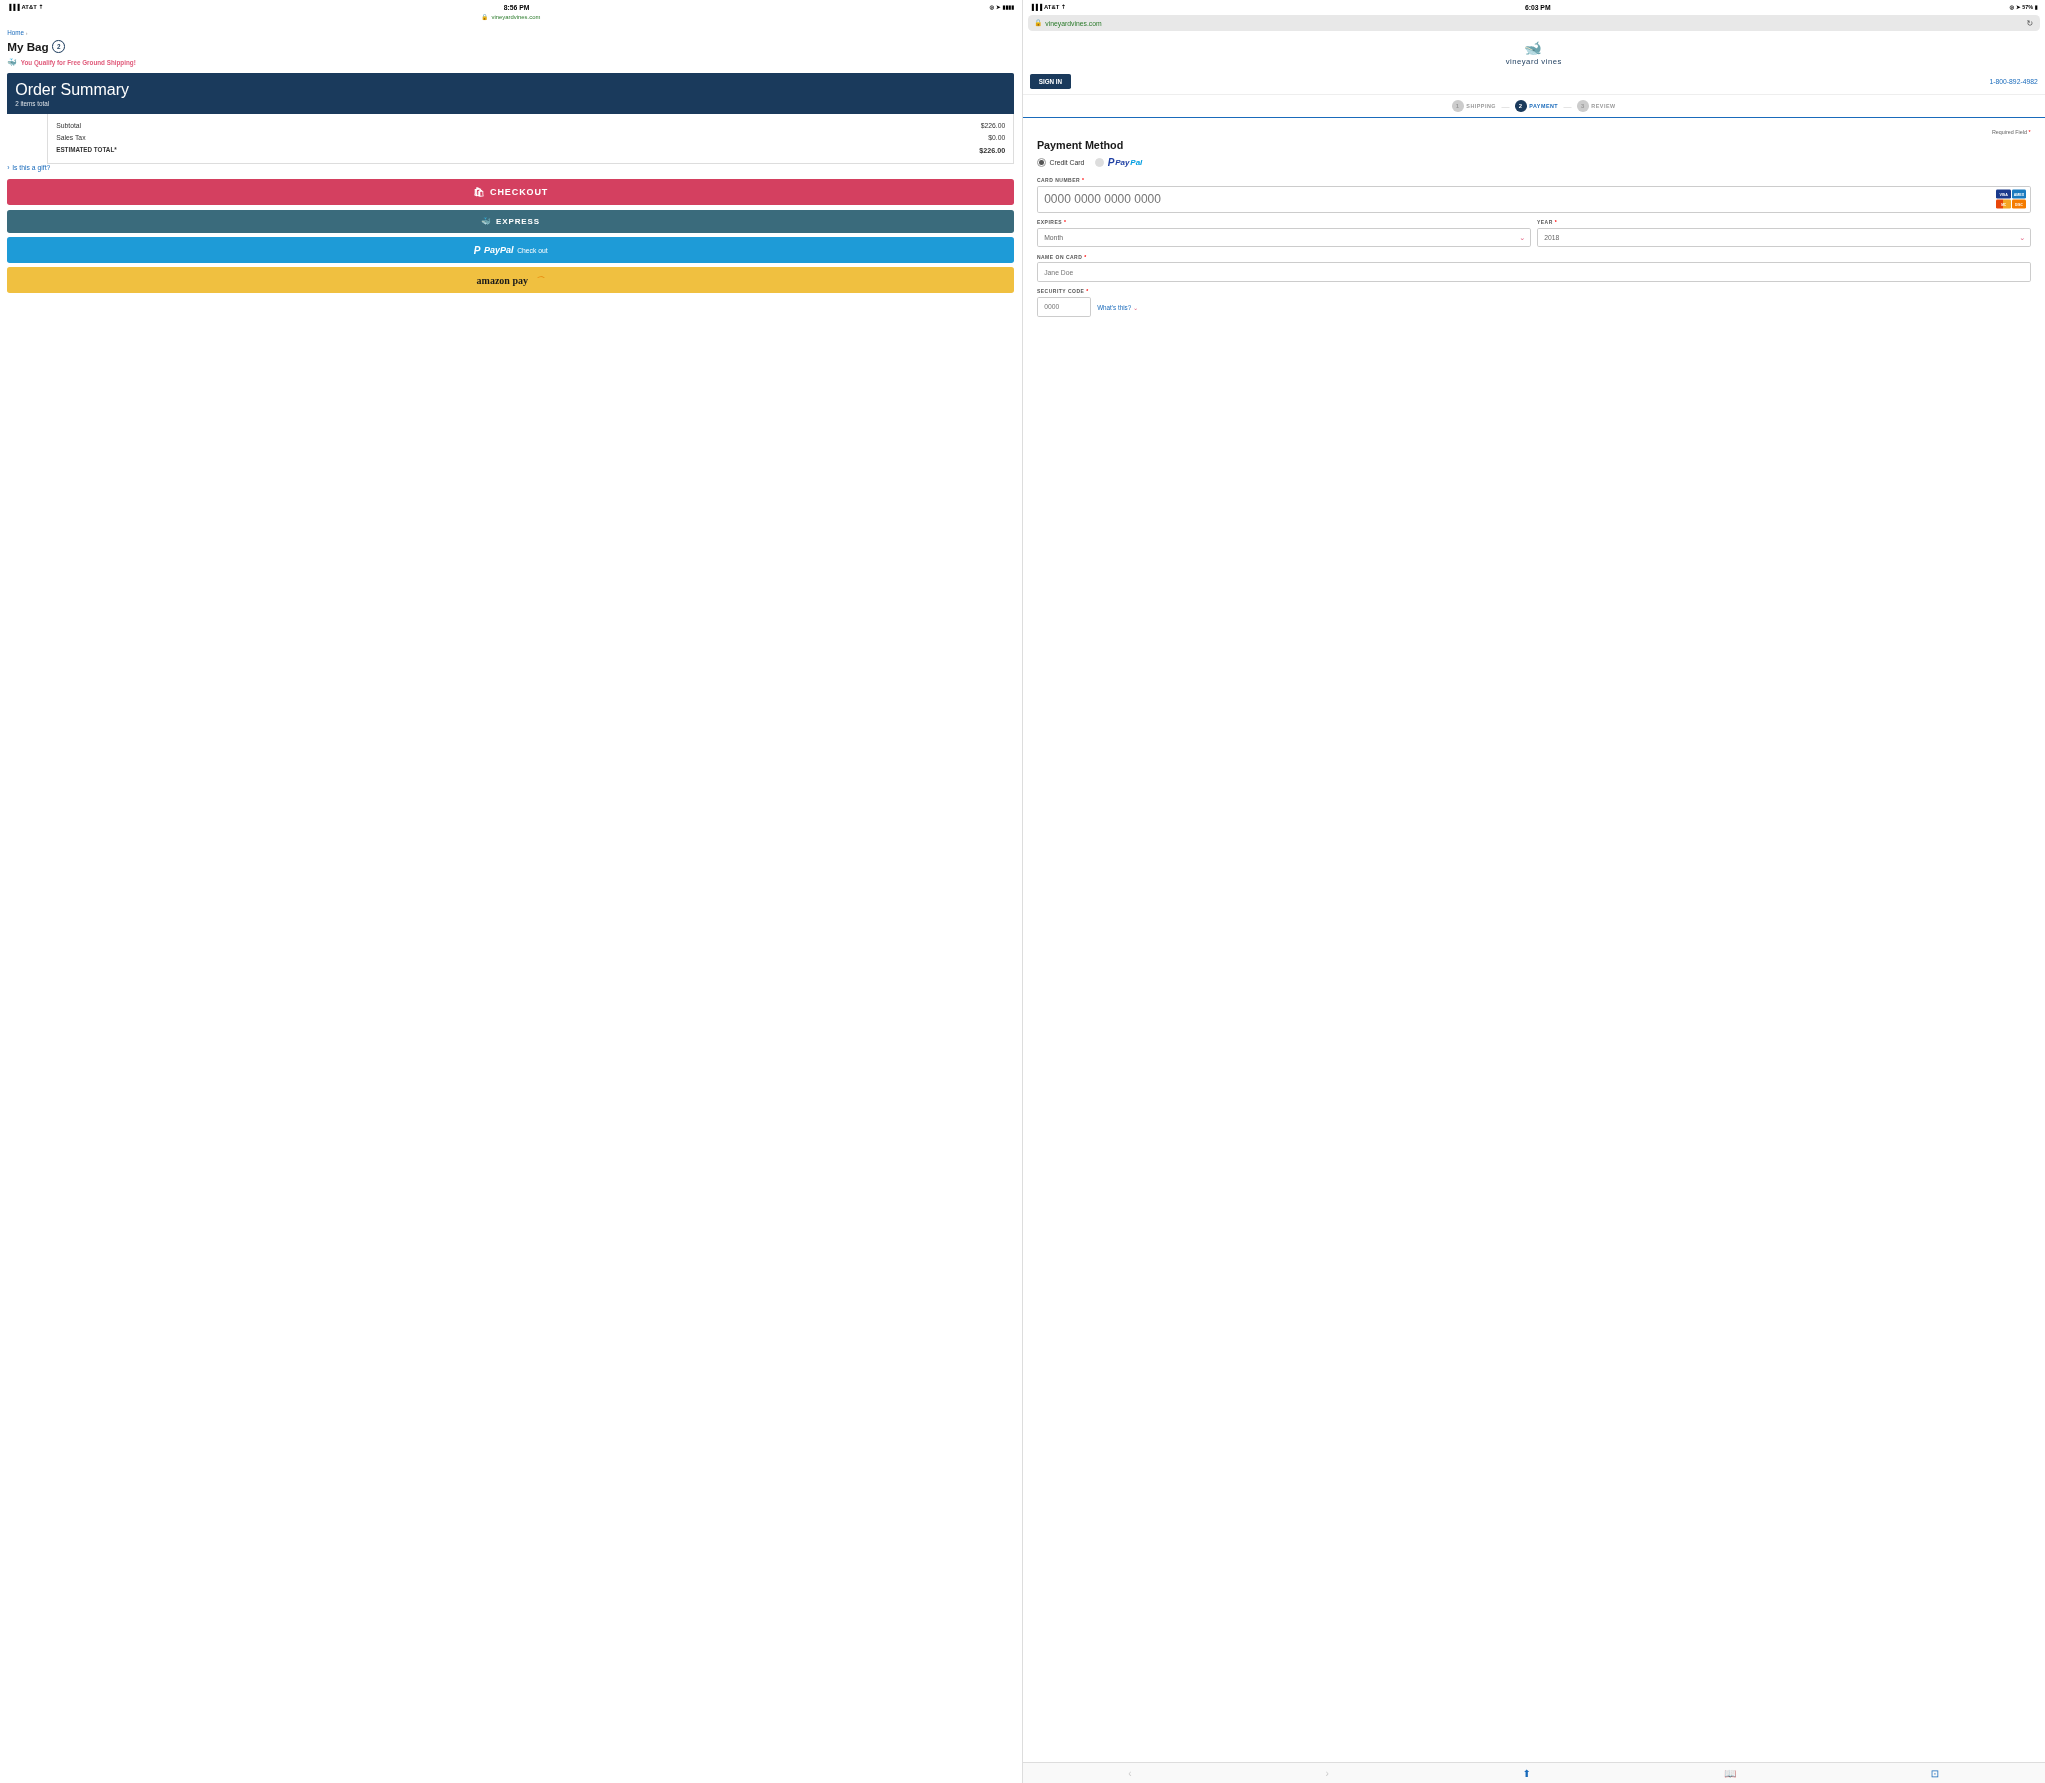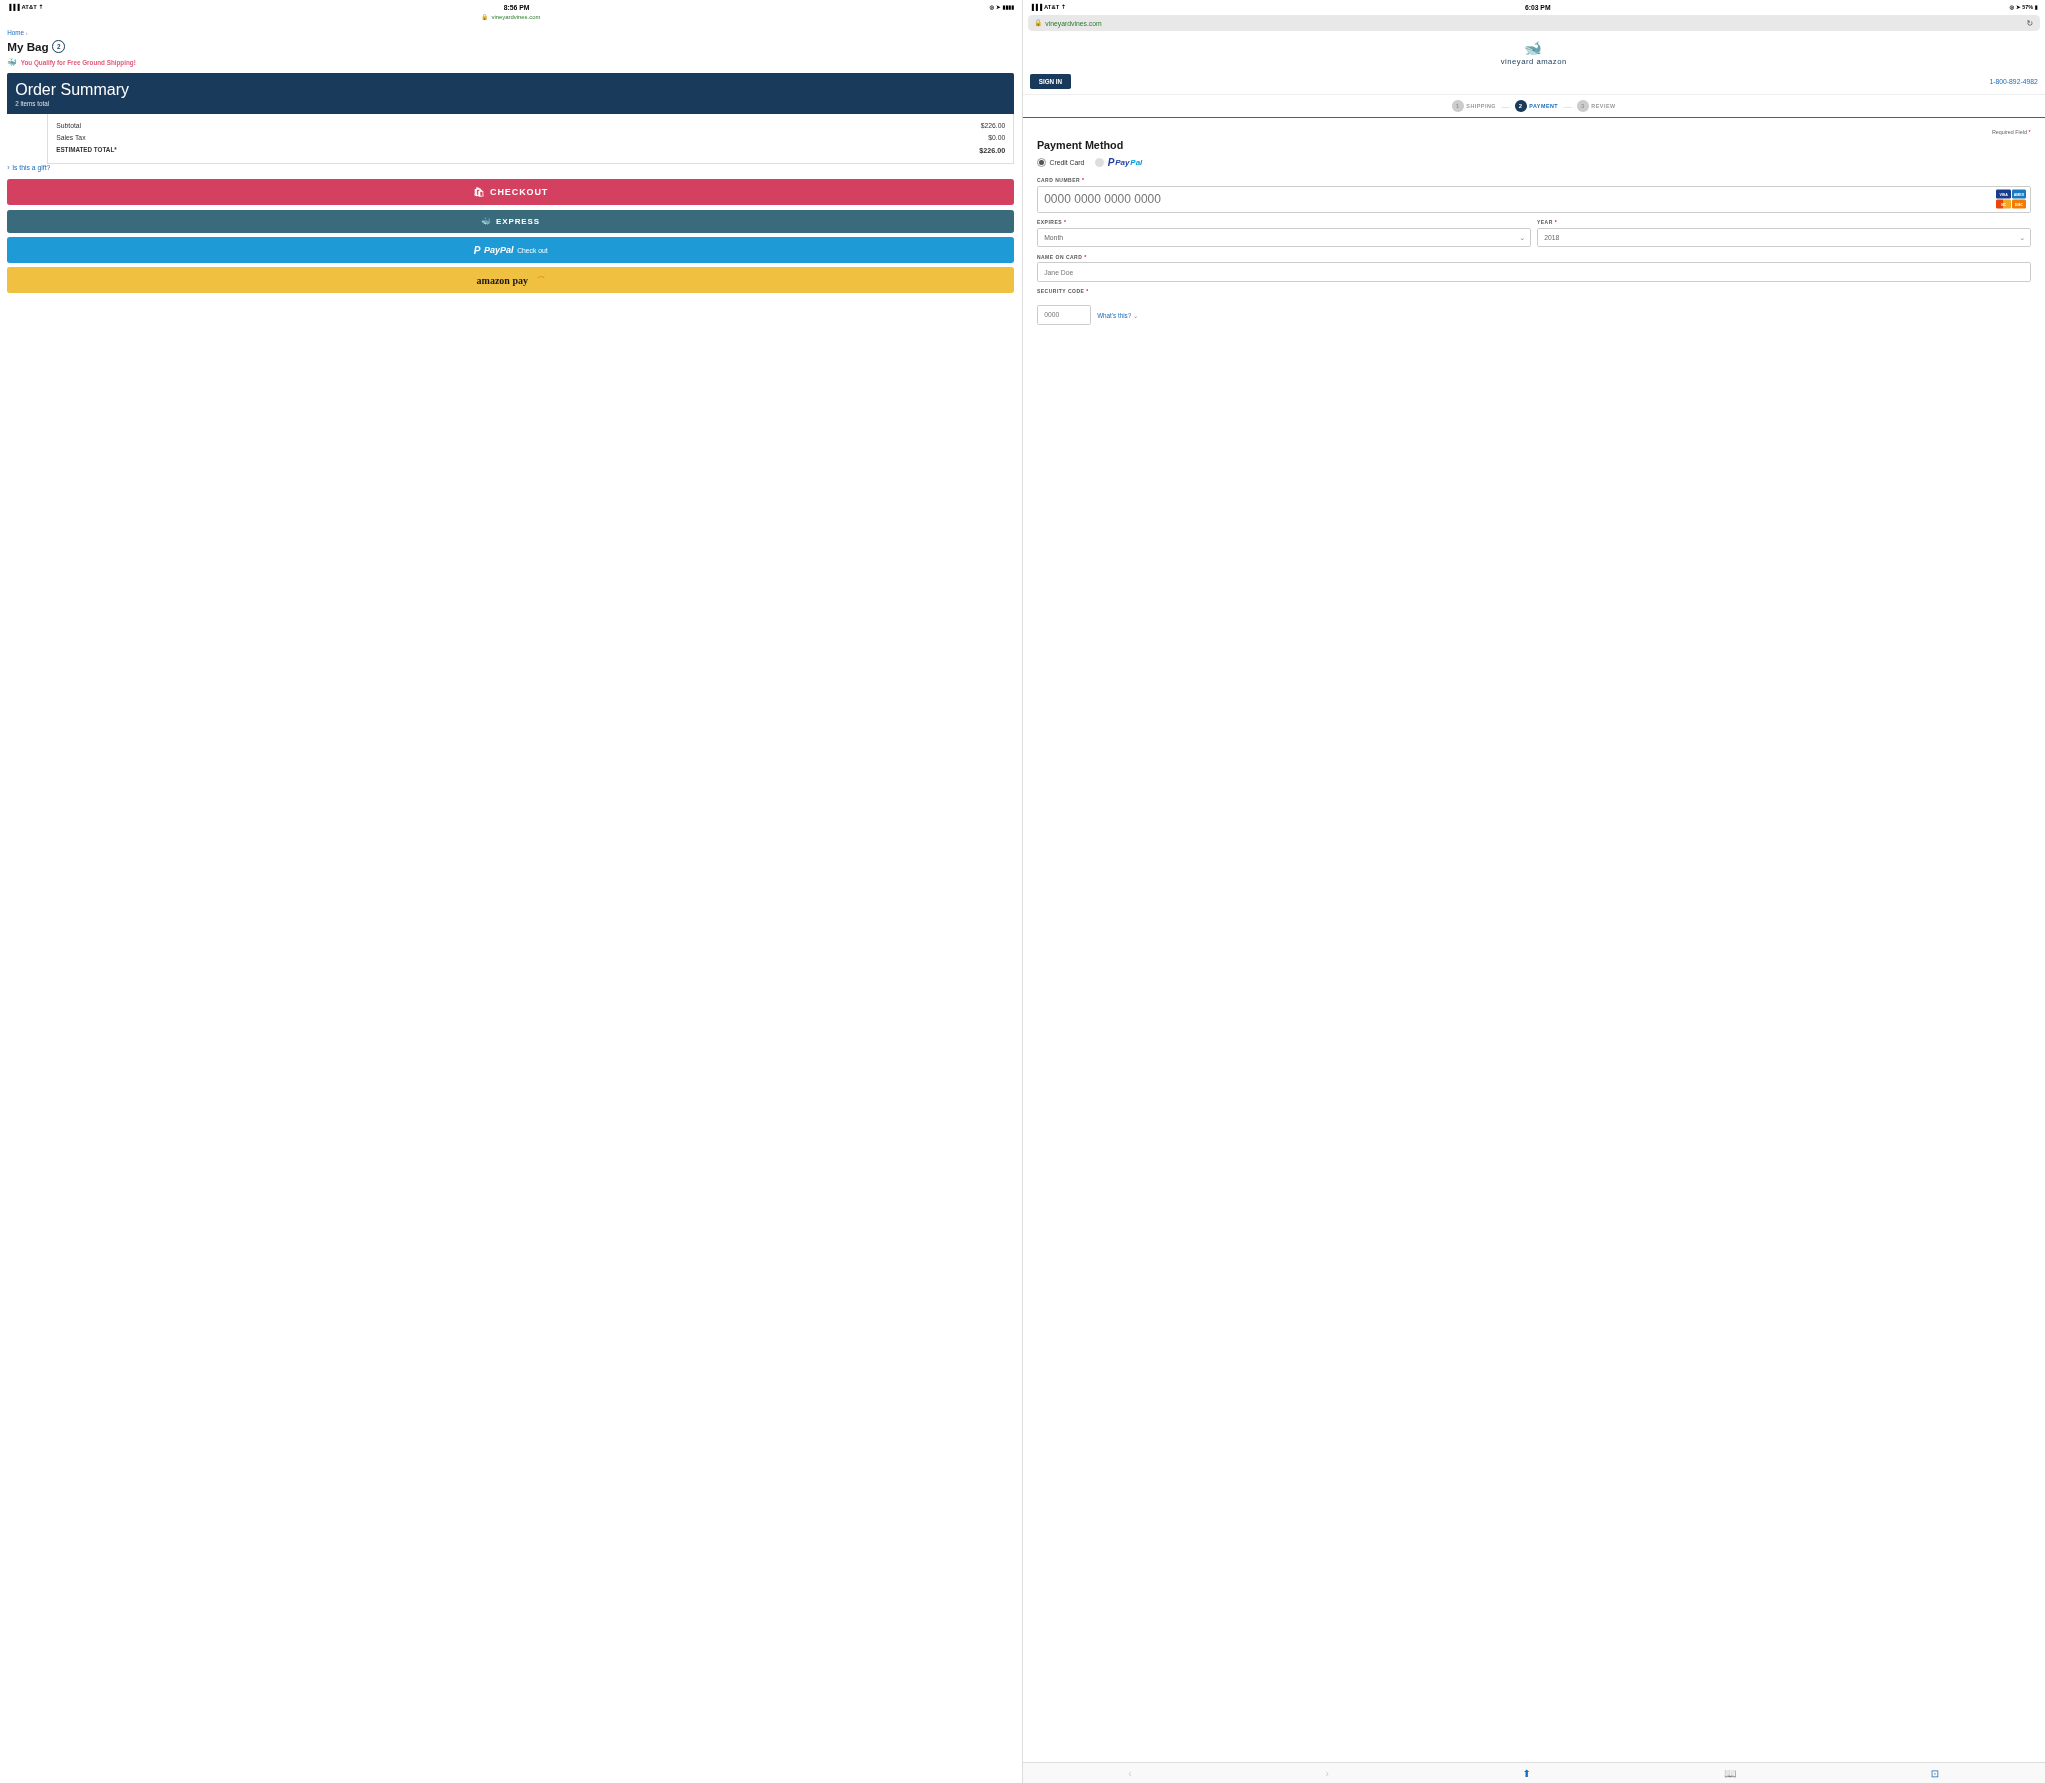--- a/index.html
+++ b/index.html
@@ -446,21 +446,21 @@
       font-size: 6.8px;
       color: #999;
       margin-bottom: 6.3px;
     }
     .security-row {
       display: flex;
       align-items: flex-end;
       gap: 6.3px;
       margin-bottom: 6.3px;
     }
-    .security-field { flex: 0 0 54px; margin-top: 8px; }
+    .security-field { flex: 0 0 54px; }
     .whats-this {
       display: flex;
       align-items: center;
       gap: 1.8px;
       color: #1a6bbb;
       font-size: 6.3px;
       padding-bottom: 5.4px;
     }
     .whats-arrow { color: #e05a7a; }
 
@@ -590,21 +590,21 @@
   <div class="url-bar-right">
     <div style="display:flex;align-items:center;gap:2.7px;">
       <span>🔒</span>
       <span>vineyardvines.com</span>
     </div>
     <span class="refresh-icon">↻</span>
   </div>
 
   <div class="vv-logo-area">
     <div class="vv-whale">🐋</div>
-    <div class="vv-brand">vineyard amazon</div>
+    <div class="vv-brand">vineyard vines</div>
   </div>
 
   <div class="sign-in-row">
     <button class="sign-in-btn">SIGN IN</button>
     <span class="phone-number">1-800-892-4982</span>
   </div>
 
   <div class="steps-bar">
     <div class="step inactive">
       <div class="step-circle">

